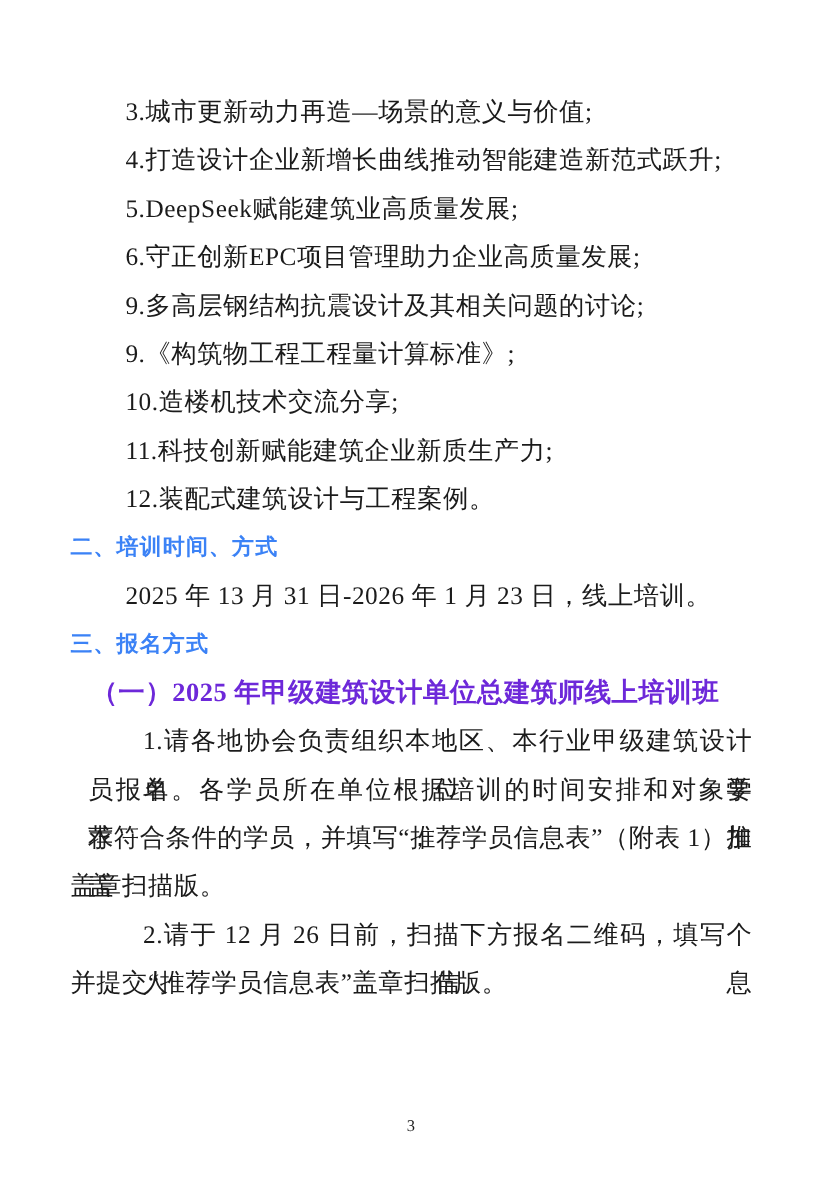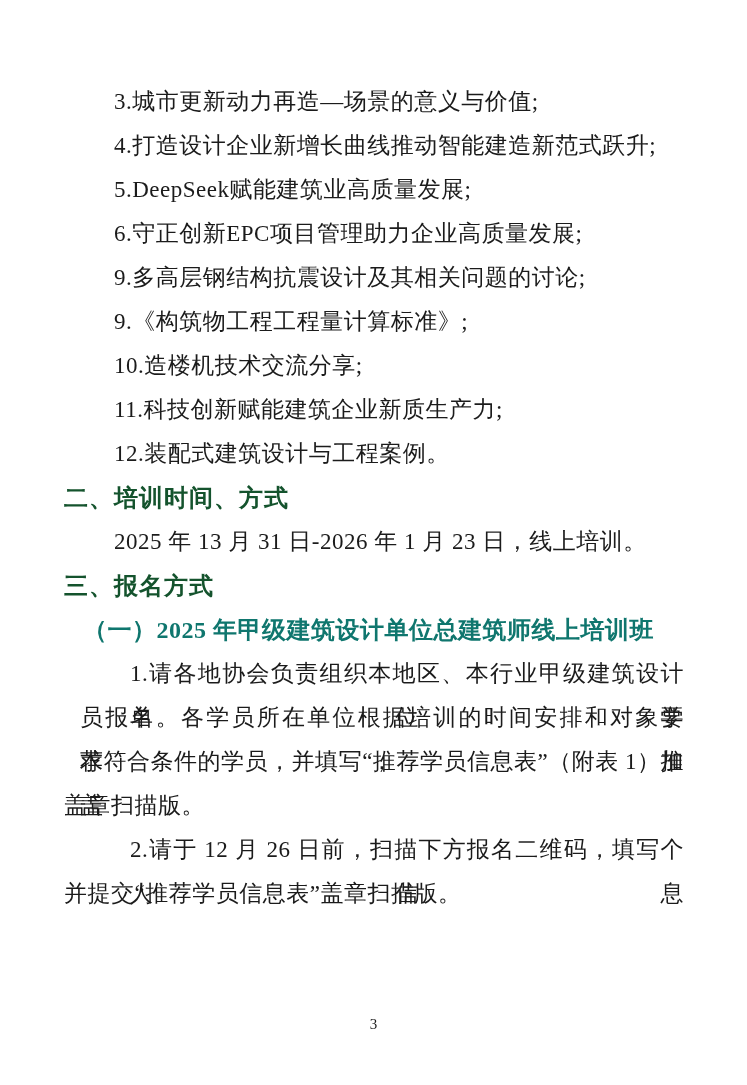--- a/index.html
+++ b/index.html
@@ -30,30 +30,30 @@
     letter-spacing: 0.5px;
     white-space: nowrap;
     color: #1b1b1b;
   }
   .indent {
     padding-left: 50px;
   }
   .h2 {
     font-family: "Liberation Sans", "DejaVu Sans", sans-serif;
     font-weight: bold;
-    font-size: 24px;
+    font-size: 20px;
     letter-spacing: 1px;
-    color: #14532d;
+    color: #3b82f6;
   }
   .sub {
     font-weight: bold;
     font-size: 24px;
     padding-left: 19px;
     letter-spacing: 0.5px;
-    color: #0f766e;
+    color: #6d28d9;
   }
   .stretch {
     white-space: normal;
     text-align: justify;
     text-align-last: justify;
     margin-left: 16px;
   }
   .footer {
     position: absolute;
     top: 1016px;

